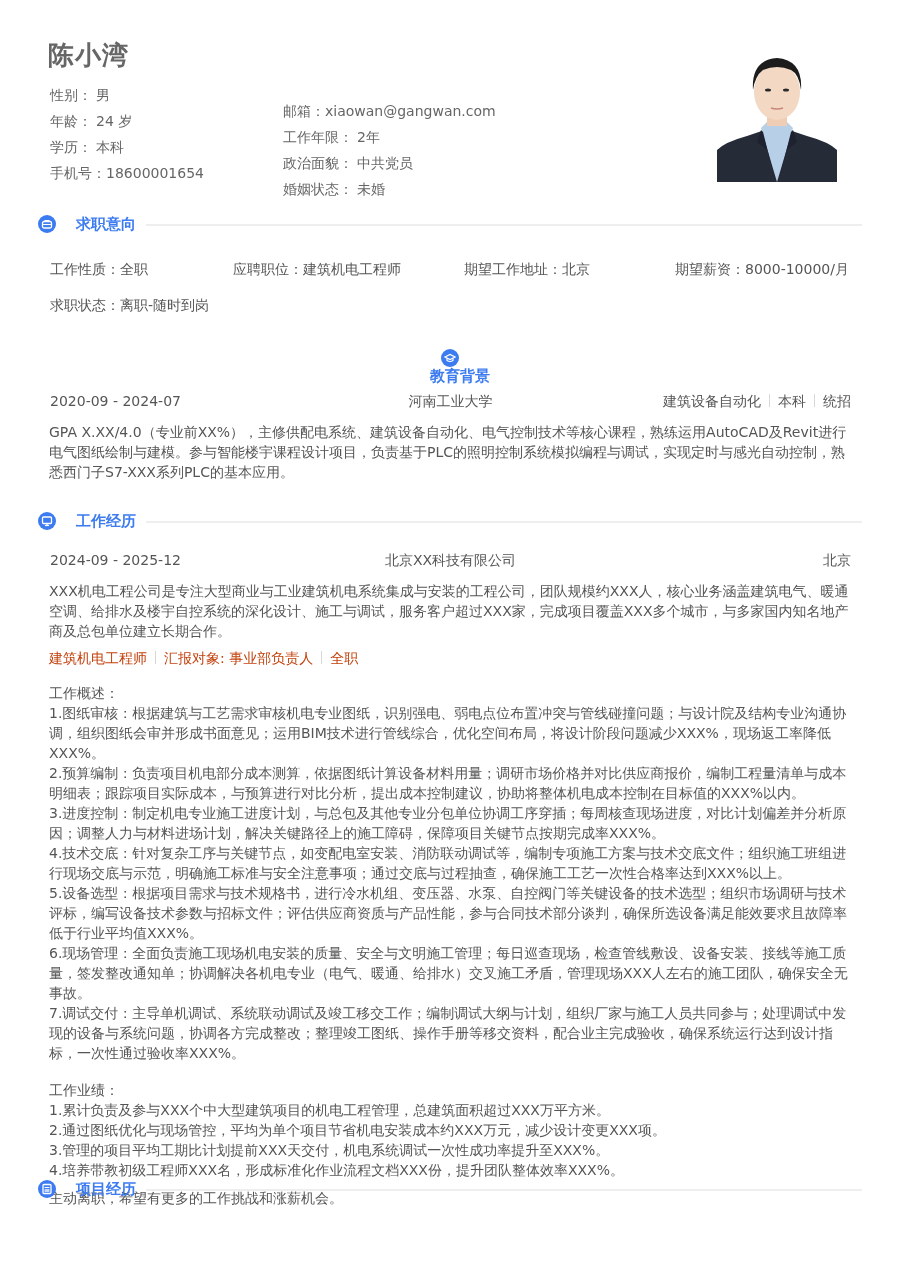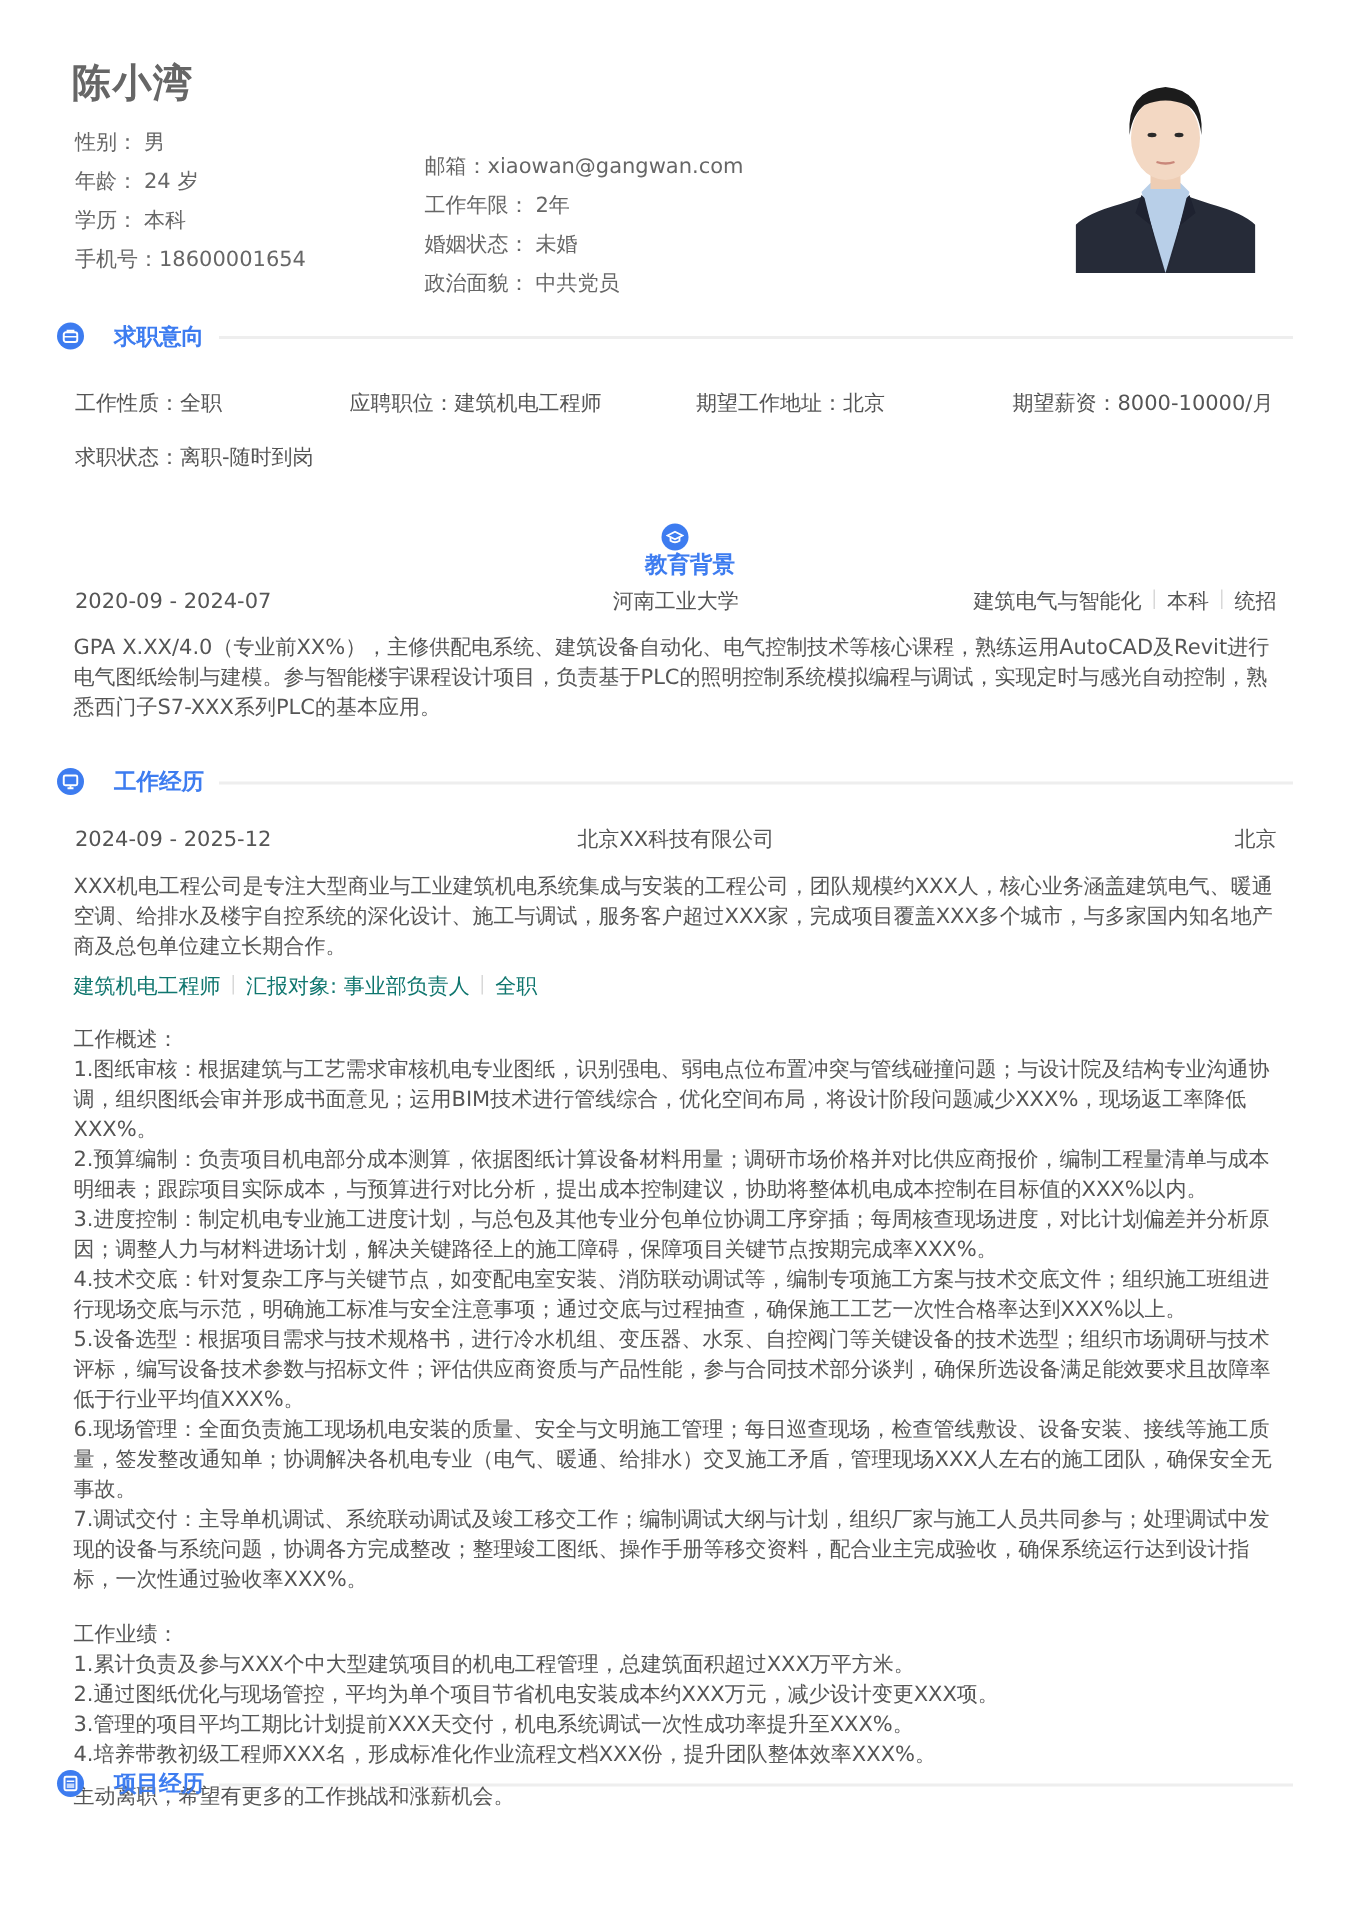--- a/index.html
+++ b/index.html
@@ -54,41 +54,41 @@
     }
     .entry-head .l { position: absolute; left: 0; top: 0; }
     .entry-head .c { position: absolute; left: 0; right: 0; top: 0; text-align: center; }
     .entry-head .r { position: absolute; right: 0; top: 0; white-space: nowrap; }
     .sep { display: inline-block; width: 1px; height: 13px; background: #d8d8d8; margin: 0 8px; vertical-align: -1px; }
 
     .para {
       position: absolute; left: 49px; width: 803px;
       font-size: 14px; line-height: 20px; color: #555;
     }
-    .tagline { position: absolute; left: 49px; font-size: 14px; line-height: 20px; color: #0f766e; white-space: nowrap; }
+    .tagline { position: absolute; left: 49px; font-size: 14px; line-height: 20px; color: #c2410c; white-space: nowrap; }
   </style>
 </head>
 <body>
 
 <div class="page">
 
   <div class="name">陈小湾</div>
 
   <div class="info-col left">
     <div class="info-row"><span class="lbl">性别：</span><span class="val">男</span></div>
     <div class="info-row"><span class="lbl">年龄：</span><span class="val">24 岁</span></div>
     <div class="info-row"><span class="lbl">学历：</span><span class="val">本科</span></div>
     <div class="info-row"><span class="lbl">手机号：</span><span class="val" style="margin-left:0">18600001654</span></div>
   </div>
 
   <div class="info-col right">
     <div class="info-row"><span class="lbl">邮箱：</span><span class="val" style="margin-left:0">xiaowan@gangwan.com</span></div>
     <div class="info-row"><span class="lbl">工作年限：</span><span class="val">2年</span></div>
+    <div class="info-row"><span class="lbl">政治面貌：</span><span class="val">中共党员</span></div>
     <div class="info-row"><span class="lbl">婚姻状态：</span><span class="val">未婚</span></div>
-    <div class="info-row"><span class="lbl">政治面貌：</span><span class="val">中共党员</span></div>
   </div>
 
   <div class="photo">
     <svg width="120" height="132" viewBox="0 0 120 132">
       <rect width="120" height="132" fill="#ffffff"></rect>
 
       <path d="M0 132 L0 100 Q8 92 30 86 L48 80 L60 120 L72 80 L90 86 Q112 92 120 100 L120 132 Z" fill="#262b38"></path>
 
       <path d="M44 78 L60 132 L76 78 L70 72 L50 72 Z" fill="#b8cfe8"></path>
 
@@ -137,21 +137,21 @@
           <path d="M3 6.2 V8.5 Q6 10.5 9 8.5 V6.2" fill="none" stroke="#fff" stroke-width="1.2"></path>
         </svg>
     </span>
     <span class="sec-title">教育背景</span>
     <span class="sec-line"></span>
   </div>
 
   <div class="entry-head" style="top:390px;">
     <span class="l">2020-09 - 2024-07</span>
     <span class="c">河南工业大学</span>
-    <span class="r"><span>建筑电气与智能化</span><span class="sep"></span><span>本科</span><span class="sep"></span><span>统招</span></span>
+    <span class="r"><span>建筑设备自动化</span><span class="sep"></span><span>本科</span><span class="sep"></span><span>统招</span></span>
   </div>
 
   <div class="para" style="top:422px;">GPA X.XX/4.0（专业前XX%），主修供配电系统、建筑设备自动化、电气控制技术等核心课程，熟练运用AutoCAD及Revit进行电气图纸绘制与建模。参与智能楼宇课程设计项目，负责基于PLC的照明控制系统模拟编程与调试，实现定时与感光自动控制，熟悉西门子S7-XXX系列PLC的基本应用。</div>
 
   <div class="section-head" style="top:509px;">
     <span class="sec-icon">
       <svg width="12" height="12" viewBox="0 0 12 12">
           <rect x="1.5" y="2" width="9" height="6.5" rx="1" fill="none" stroke="#fff" stroke-width="1.3"></rect>
           <line x1="4" y1="10.5" x2="8" y2="10.5" stroke="#fff" stroke-width="1.2"></line>
           <line x1="6" y1="8.5" x2="6" y2="10.5" stroke="#fff" stroke-width="1.2"></line>

